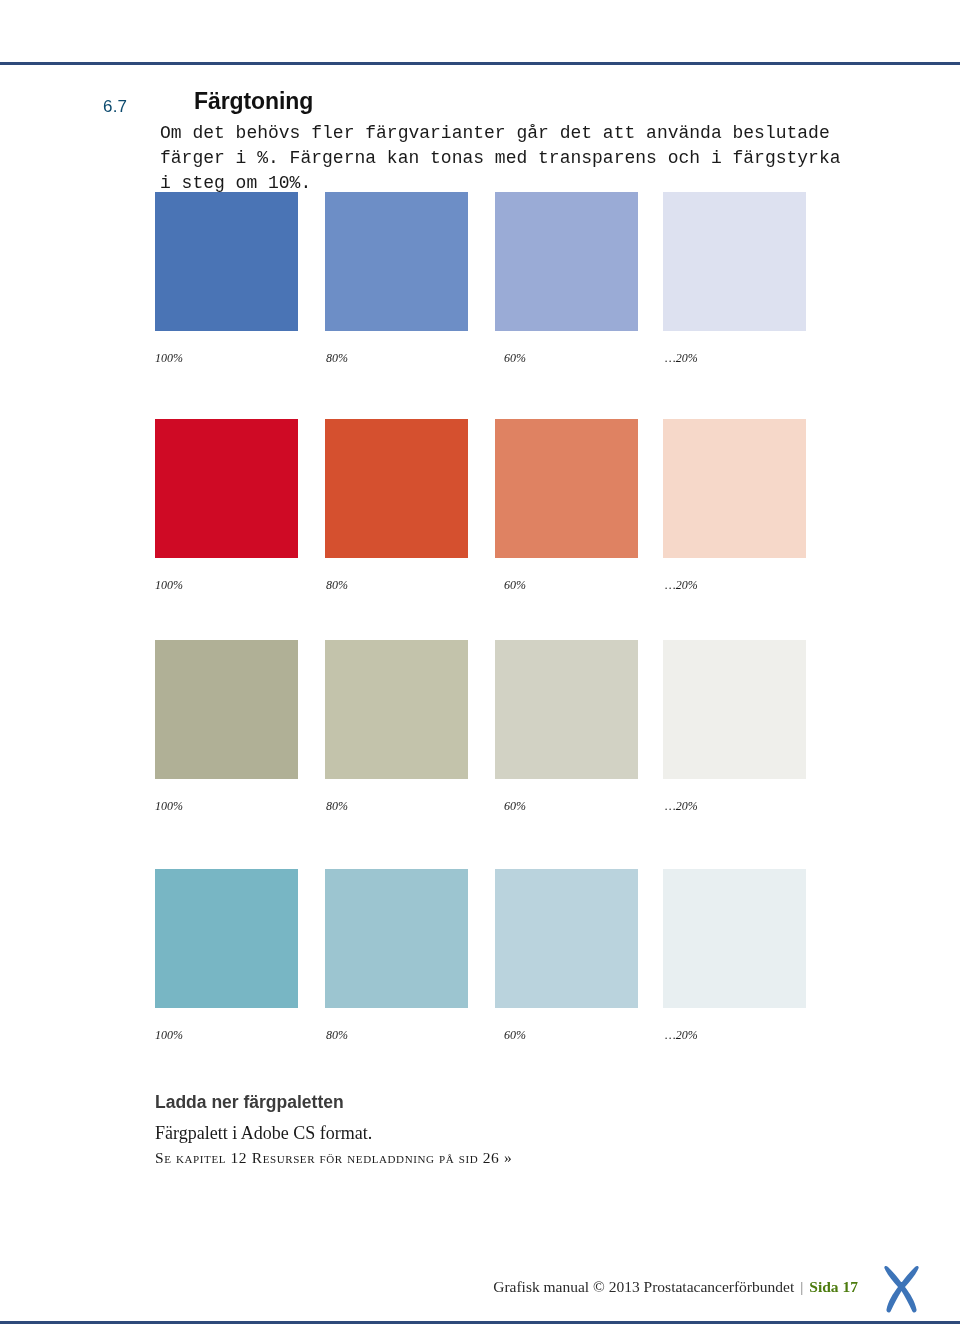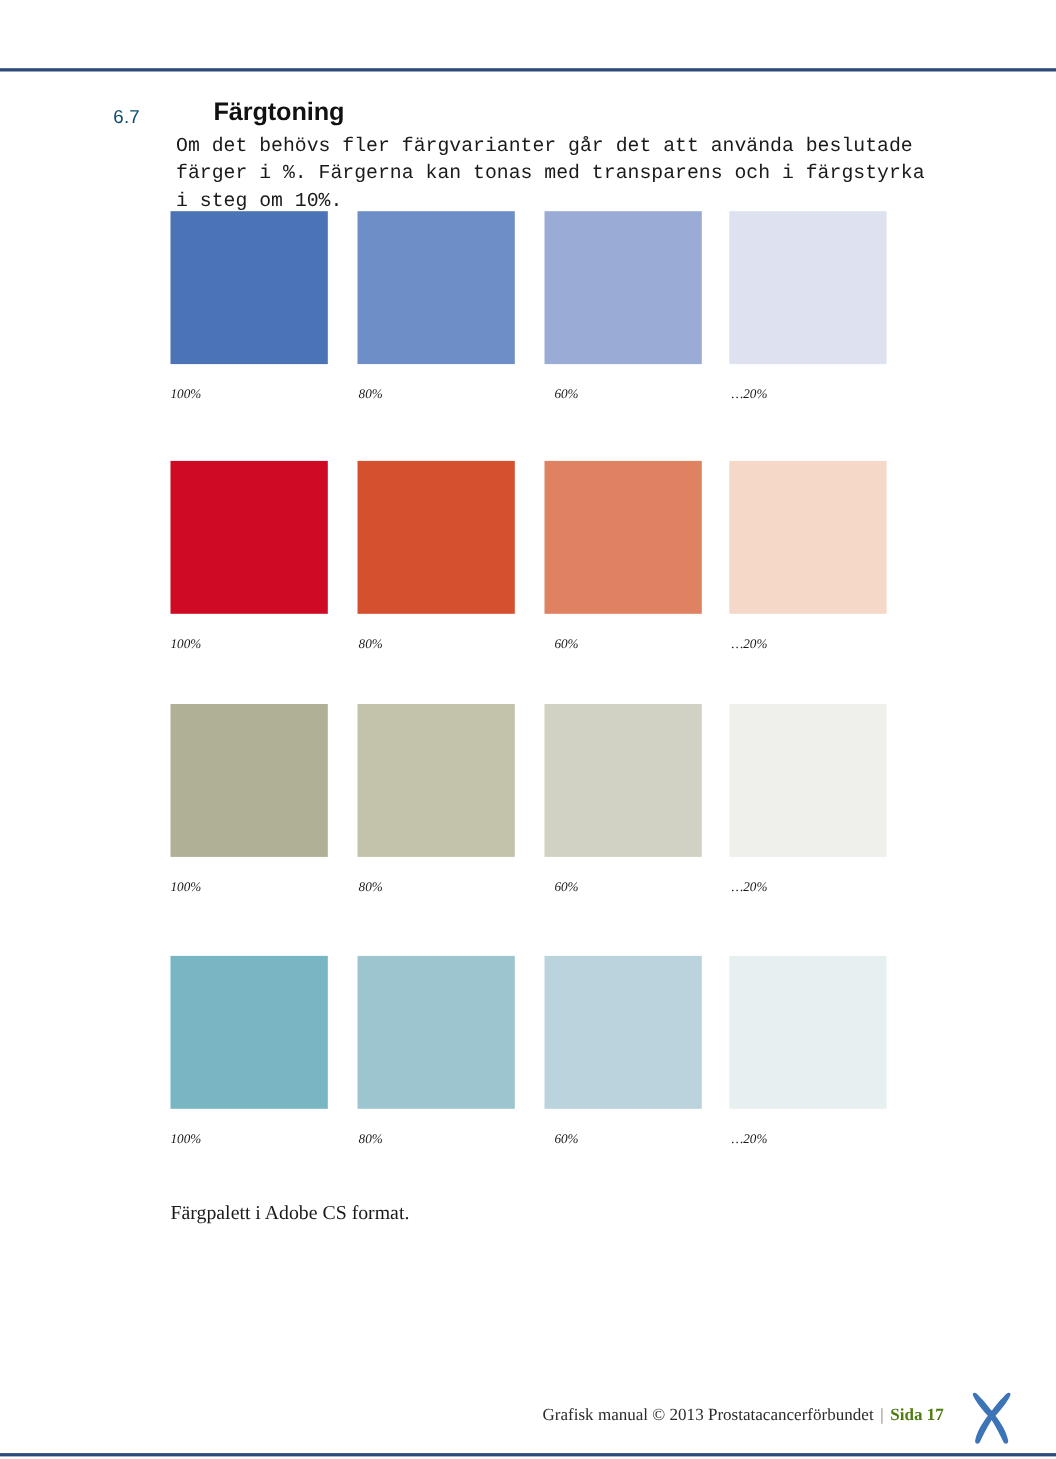--- a/index.html
+++ b/index.html
@@ -234,21 +234,23 @@
   </div>
   <div class="label-strip">
     <div class="swatch-label">100%</div>
     <div class="swatch-label">80%</div>
     <div class="swatch-label">60%</div>
     <div class="swatch-label">…20%</div>
   </div>
 </div>
 
 <div class="download">
+  <p class="download-title">Ladda ner färgpaletten</p>
   <p class="download-sub">Färgpalett i Adobe CS format.</p>
+  <p class="download-ref">Se kapitel 12 Resurser för nedladdning på sid 26 »</p>
 </div>
 
 <div class="footer">
   <div class="footer-text">
     <span>Grafisk manual © 2013 Prostatacancerförbundet</span><span class="footer-sep">|</span><span class="footer-page">Sida 17</span>
   </div>
   <svg class="footer-logo" viewBox="0 0 42 52">
     <path d="M21 18 C16 11, 11 6, 8 3 C6 1.2, 3.5 2.2, 4.6 4.6 C7.5 11, 13 17.5, 18 23 C13 29.5, 8 37.5, 6.5 45.5 C6 48.5, 9.5 49.8, 10.8 47 C14 40, 18 32.5, 21.5 27 C25 32.5, 29 40, 32.2 47 C33.5 49.8, 37 48.5, 36.5 45.5 C35 37.5, 30 29.5, 25 23 C30 17.5, 35.5 11, 38.4 4.6 C39.5 2.2, 37 1.2, 35 3 C32 6, 27 11, 22 18 Z" fill="#3d74b8"></path>
   </svg>
 </div>

